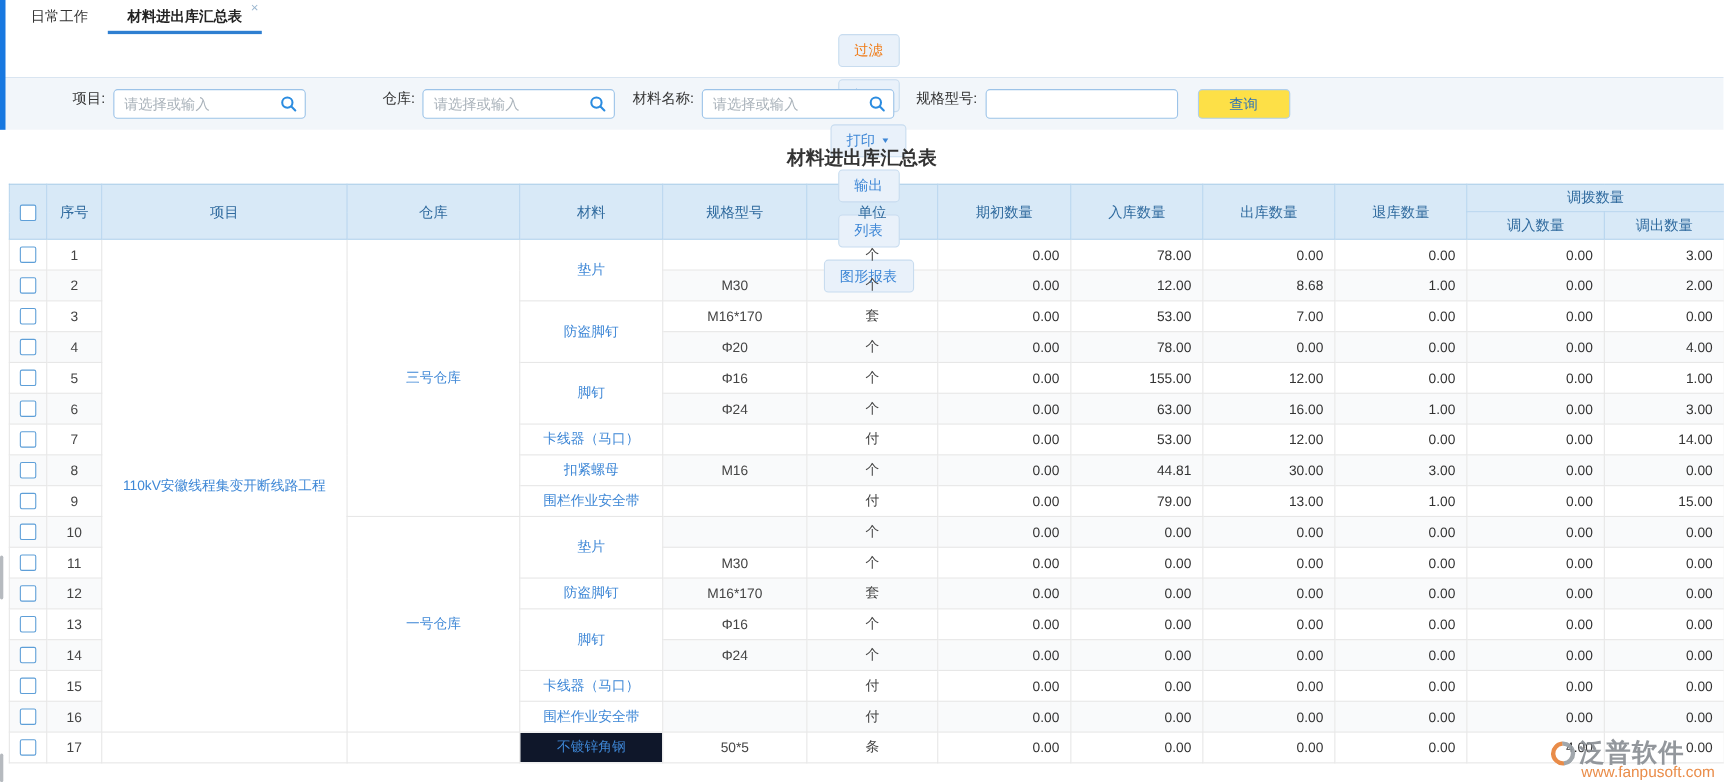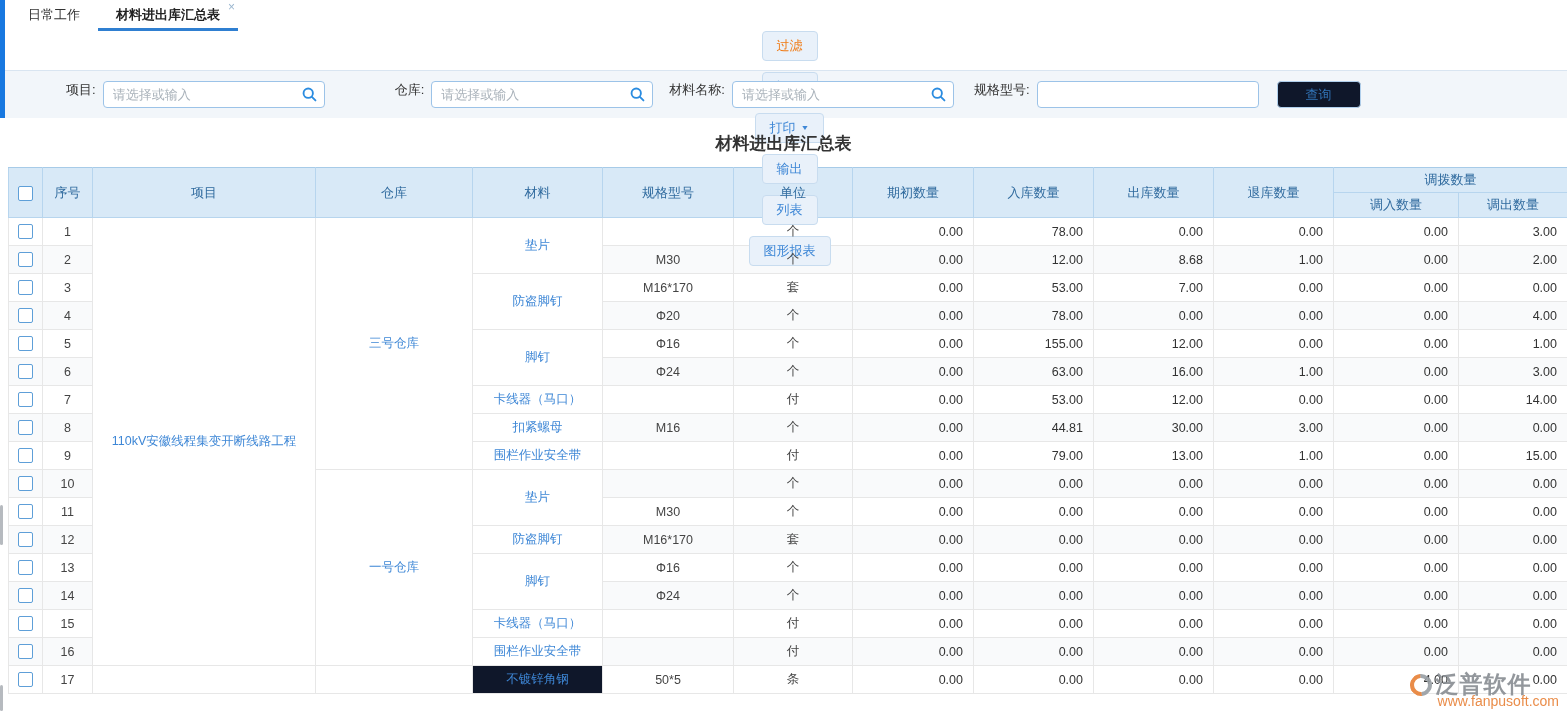--- a/index.html
+++ b/index.html
@@ -26,27 +26,27 @@
   .tbtn { display:inline-flex; align-items:center; gap:5px; padding:5px 14px; font-size:13px;
     color:#3e87d6; background:#e9f1fa; border:1px solid #c8dcef; border-radius:4px; cursor:pointer; }
   .tbtn.accent { color:#f07b16; }
   .tbtn .caret { font-size:9px; color:#3e87d6; transform:scaleY(.8); }
 
   
   .filterbar { height:47px; background:#f2f6fa; display:flex; align-items:center; }
   .fgroup { display:flex; align-items:flex-start; }
   .fgroup .flabel { font-size:13px; color:#333; margin-right:7px; white-space:nowrap; }
   .inputwrap { position:relative; }
-  .inputwrap input { width:222px; height:27px; border:1px solid #9cc3e8; border-radius:4px;
+  .inputwrap input { width:175px; height:27px; border:1px solid #9cc3e8; border-radius:4px;
     padding:0 28px 0 9px; font-size:13px; color:#333; background:#fff; outline:none; }
   .inputwrap input::placeholder { color:#a9b2ba; }
   .inputwrap.plain input { padding-right:9px; }
   .searchicon { position:absolute; right:7px; top:5px; width:17px; height:17px; }
   .g1 { margin-left:66px; } .g2 { margin-left:70px; } .g3 { margin-left:16px; } .g4 { margin-left:20px; }
-  .querybtn { margin-left:18px; width:84px; height:27px; background:#0f172a; border:1px solid #b0cfec;
+  .querybtn { margin-left:18px; width:84px; height:27px; background:#fde047; border:1px solid #b0cfec;
     border-radius:4px; color:#3173b5; font-size:13px; cursor:pointer; }
 
   
   .title-row { height:49px; background:#fff; text-align:center; }
   .title-row .title { line-height:52px; font-size:17px; font-weight:bold; color:#333; }
 
   
   .table-wrap { margin:0 8px; }
   table { border-collapse:collapse; table-layout:fixed; width:1551px; }
   th { background:#d8e9f7; color:#2f6a9e; font-size:13px; font-weight:normal;

